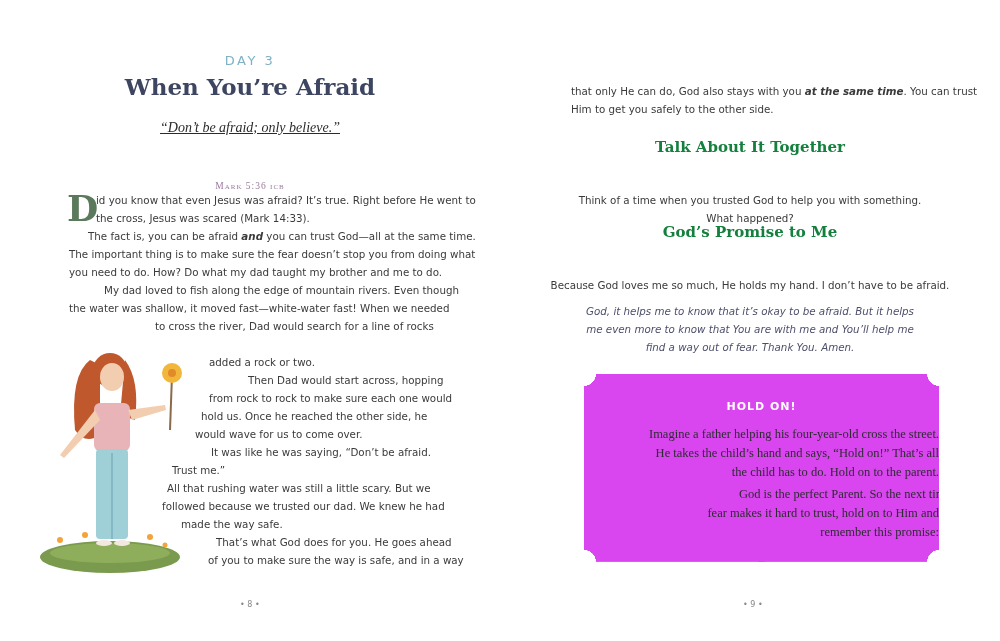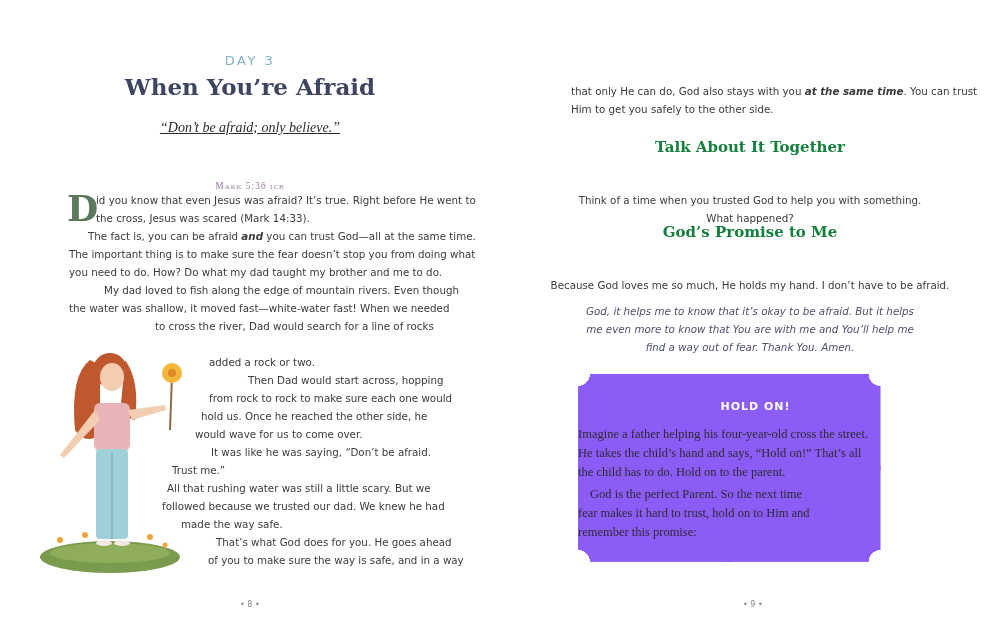--- a/index.html
+++ b/index.html
@@ -10,31 +10,31 @@
   .day { position:absolute; left:0; width:500px; top:53px; text-align:center; font-family:"DejaVu Sans", sans-serif; font-size:13px; letter-spacing:2.5px; color:#7fb1c6; }
   .title { position:absolute; left:0; width:500px; top:73px; text-align:center; font-family:"DejaVu Serif", serif; font-weight:bold; font-size:23px; color:#3d4560; }
   .verse { position:absolute; left:0; width:500px; top:120px; text-align:center; font-family:"Liberation Serif", serif; font-style:italic; font-size:14px; color:#2b2b2b;text-decoration:underline; }
   .ref { position:absolute; left:0; width:500px; top:145px; text-align:center; font-family:"Liberation Serif", serif; font-size:9.5px; letter-spacing:1px; color:#9a7a9c; font-variant:small-caps;margin-top:36px; }
   .line { position:absolute; font-family:"DejaVu Sans", sans-serif; font-size:10.3px; color:#3a3a3a; white-space:nowrap; }
   .dropcap { position:absolute; left:67px; top:190px; font-family:"DejaVu Serif", serif; font-weight:bold; font-size:36px; line-height:36px; color:#5a7a5b; }
   .pagenum { position:absolute; top:600px; font-family:"DejaVu Sans", sans-serif; font-size:8px; color:#888; }
   .h2 { position:absolute; width:500px; left:0; text-align:center; font-family:"DejaVu Serif", serif; font-weight:bold; font-size:15px; color:#15803d; }
   .c { position:absolute; left:0; width:500px; text-align:center; font-family:"DejaVu Sans", sans-serif; font-size:10.3px; color:#3a3a3a;margin-top:24px; }
   .prayer { font-style:italic; font-weight:normal; color:#4c4f6b; font-size:10.3px; }
-  .box { position:absolute; left:78px; top:374px; width:303px; height:188px; background:#8b5cf6;
+  .box { position:absolute; left:84px; top:374px; width:355px; height:188px; background:#d946ef;
          -webkit-mask: radial-gradient(circle 12px at 0 0,#0000 98%,#000) top left/51% 51% no-repeat,
                         radial-gradient(circle 12px at 100% 0,#0000 98%,#000) top right/51% 51% no-repeat,
                         radial-gradient(circle 12px at 0 100%,#0000 98%,#000) bottom left/51% 51% no-repeat,
                         radial-gradient(circle 12px at 100% 100%,#0000 98%,#000) bottom right/51% 51% no-repeat;
          mask: radial-gradient(circle 12px at 0 0,#0000 98%,#000) top left/51% 51% no-repeat,
                radial-gradient(circle 12px at 100% 0,#0000 98%,#000) top right/51% 51% no-repeat,
                radial-gradient(circle 12px at 0 100%,#0000 98%,#000) bottom left/51% 51% no-repeat,
                radial-gradient(circle 12px at 100% 100%,#0000 98%,#000) bottom right/51% 51% no-repeat; }
   .box-title { position:absolute; left:0; width:355px; top:26px; text-align:center; font-family:"DejaVu Sans", sans-serif; font-weight:bold; font-size:11px; letter-spacing:1px; color:#ffffff; }
-  .bl { position:absolute; left:0; width:355px; text-align:left; font-family:"Liberation Serif", serif; font-size:12.5px; color:#2e2a33; white-space:nowrap; }
+  .bl { position:absolute; left:0; width:355px; text-align:right; font-family:"Liberation Serif", serif; font-size:12.5px; color:#2e2a33; white-space:nowrap; }
   .illus { position:absolute; left:40px; top:335px; width:150px; height:240px; }
 </style>
 </head>
 <body>
 
 <div class="page left">
   <div class="day">DAY 3</div>
   <div class="title">When You’re Afraid</div>
   <div class="verse">“Don’t be afraid; only believe.”</div>
   <div class="ref">Mark 5:36 icb</div>

